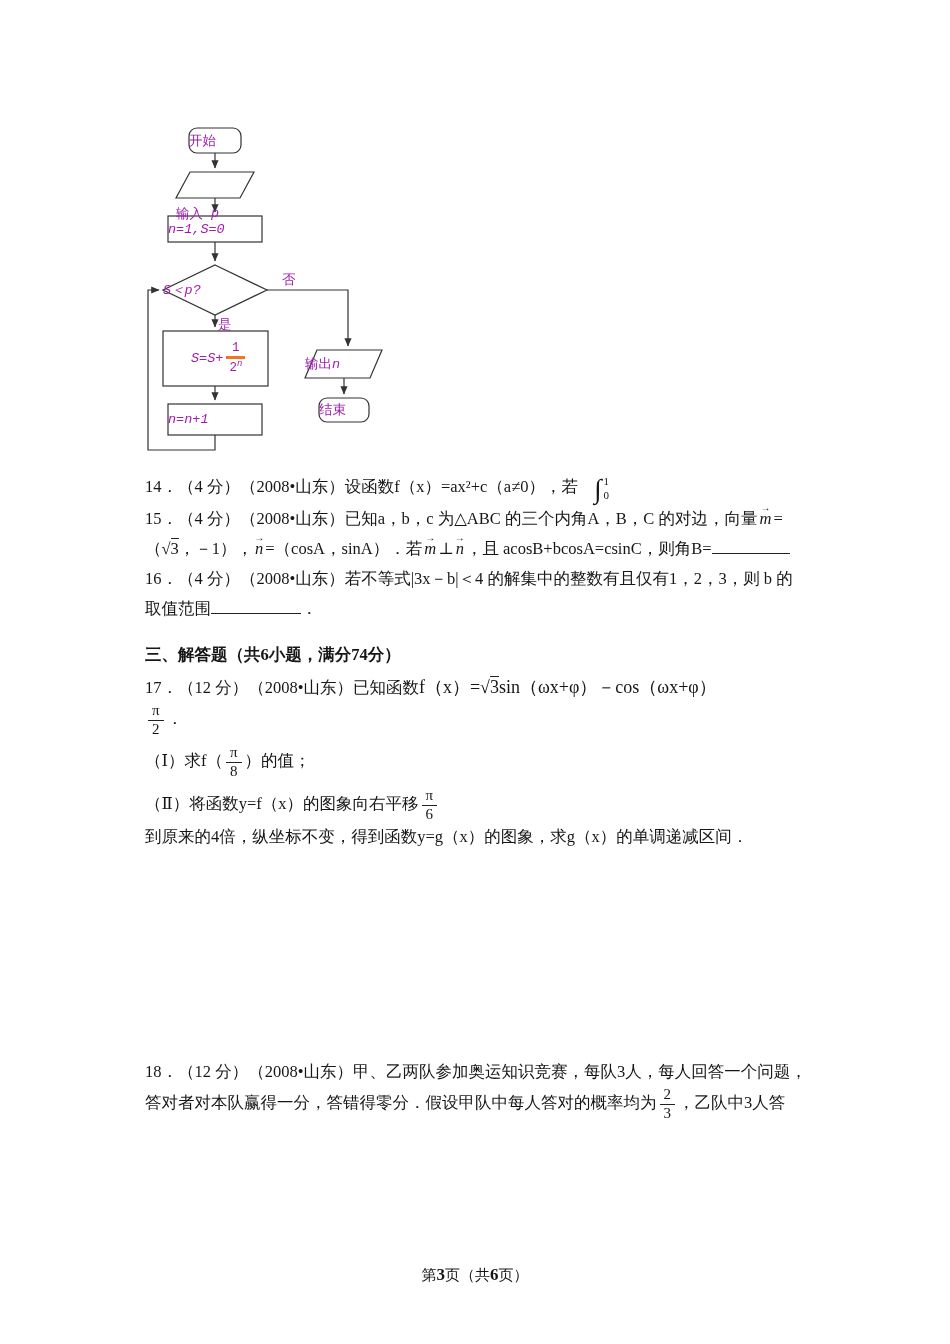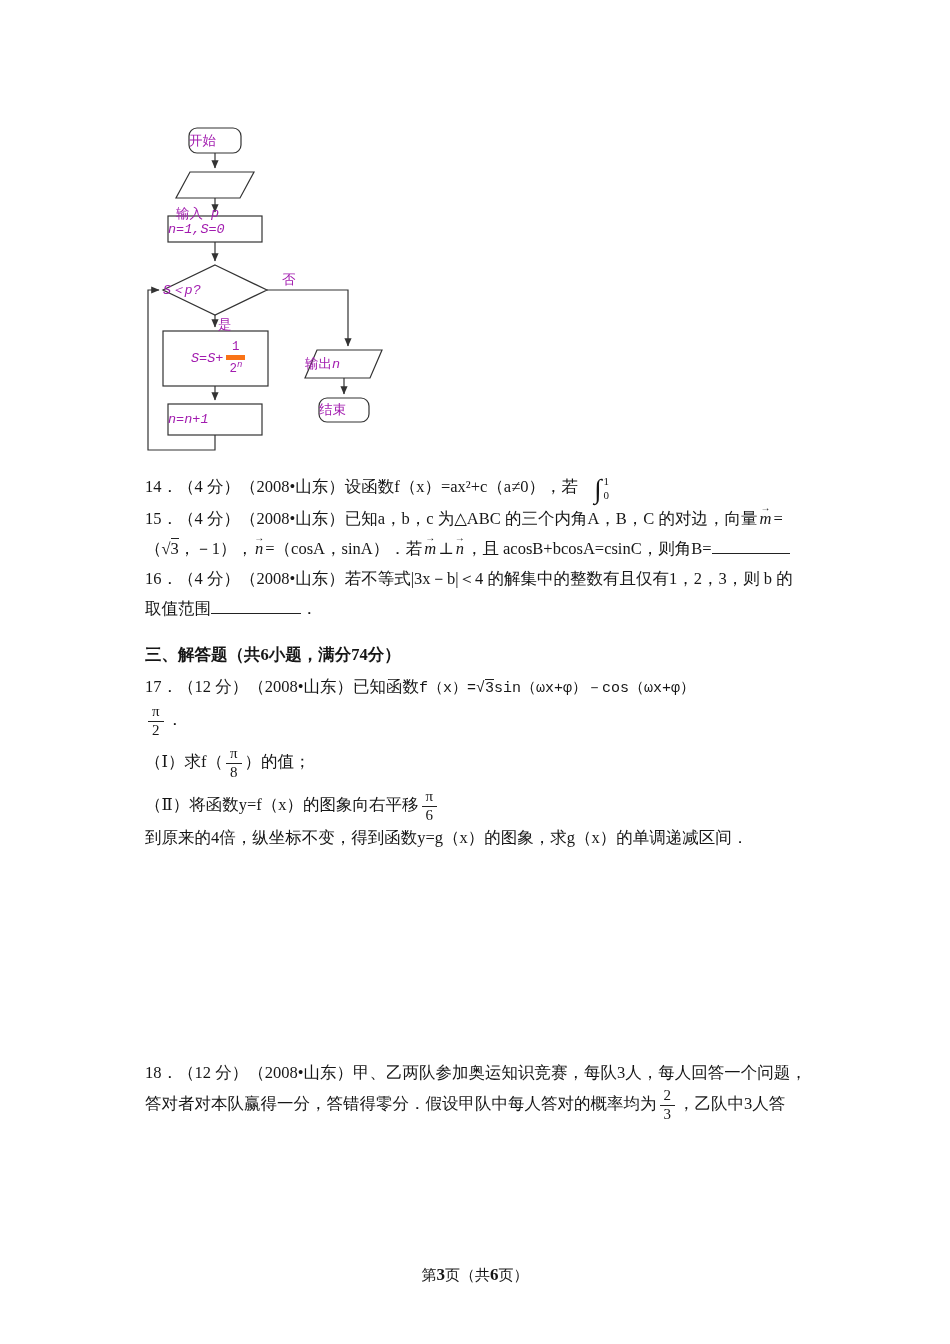--- a/index.html
+++ b/index.html
@@ -13,21 +13,21 @@
   
   .flowchart { position:absolute; left:140px; top:118px; width:270px; height:348px; }
   .flowchart svg { position:absolute; left:0; top:0; }
   .fc-label {
     position:absolute; display:flex; align-items:center; justify-content:flex-start;
     font-size:13.5px; color:#a21caf; white-space:nowrap;font-family:Liberation Mono, monospace;
   }
   .it { font-style:italic; }
   .fc-frac { display:inline-block; vertical-align:middle; text-align:center; line-height:1.0; font-size:12.5px; margin-left:3px; }
   .fc-frac .num { display:block; padding:0 3px 1px; }
-  .fc-frac .den { display:block; border-top:5px solid #f97316; padding:1px 3px 0; }
+  .fc-frac .den { display:block; border-top:3px solid #f97316; padding:1px 3px 0; }
   .fc-frac sup { font-size:9px; }
 
   
   .content { position:absolute; left:145px; top:472px; width:678px; font-size:16.5px; line-height:30px; }
   .ln { margin:0; }
   .sec { font-weight:700; margin-top:16px; margin-bottom:2px; }
   .q18gap { margin-top:205px; }
 
   .frac { display:inline-block; vertical-align:middle; text-align:center; line-height:1.05; margin:0 3px; font-size:15px; }
   .frac .num { display:block; padding:0 4px 1px; }
@@ -40,21 +40,21 @@
 
   .blank { display:inline-block; border-bottom:1px solid #222; height:15px; vertical-align:baseline; }
   .w95 { width:96px; } .w80 { width:78px; } .w90 { width:90px; }
 
   .vec { font-style:italic; position:relative; display:inline-block; margin:0 2px; }
   .vec::before { content:"→"; position:absolute; top:-11px; left:50%; transform:translateX(-50%); font-size:10px; font-style:normal; }
 
   .sqrt { display:inline-block; white-space:nowrap; }
   .sqrt .rad { border-top:1px solid #222; }
 
-  .fml { font-family:Liberation Mono, monospace; font-size:15px; }
+  .fml { font-family:Liberation Serif, serif; font-size:18px; }
 
   .footer { position:absolute; left:0; top:1228px; width:100%; text-align:center; font-size:15px;margin-top:37px; }
   .footer .pg { font-weight:700; font-size:17px; }
 </style>
 </head>
 <body>
 
 <div class="page">
 
   <div class="flowchart">

